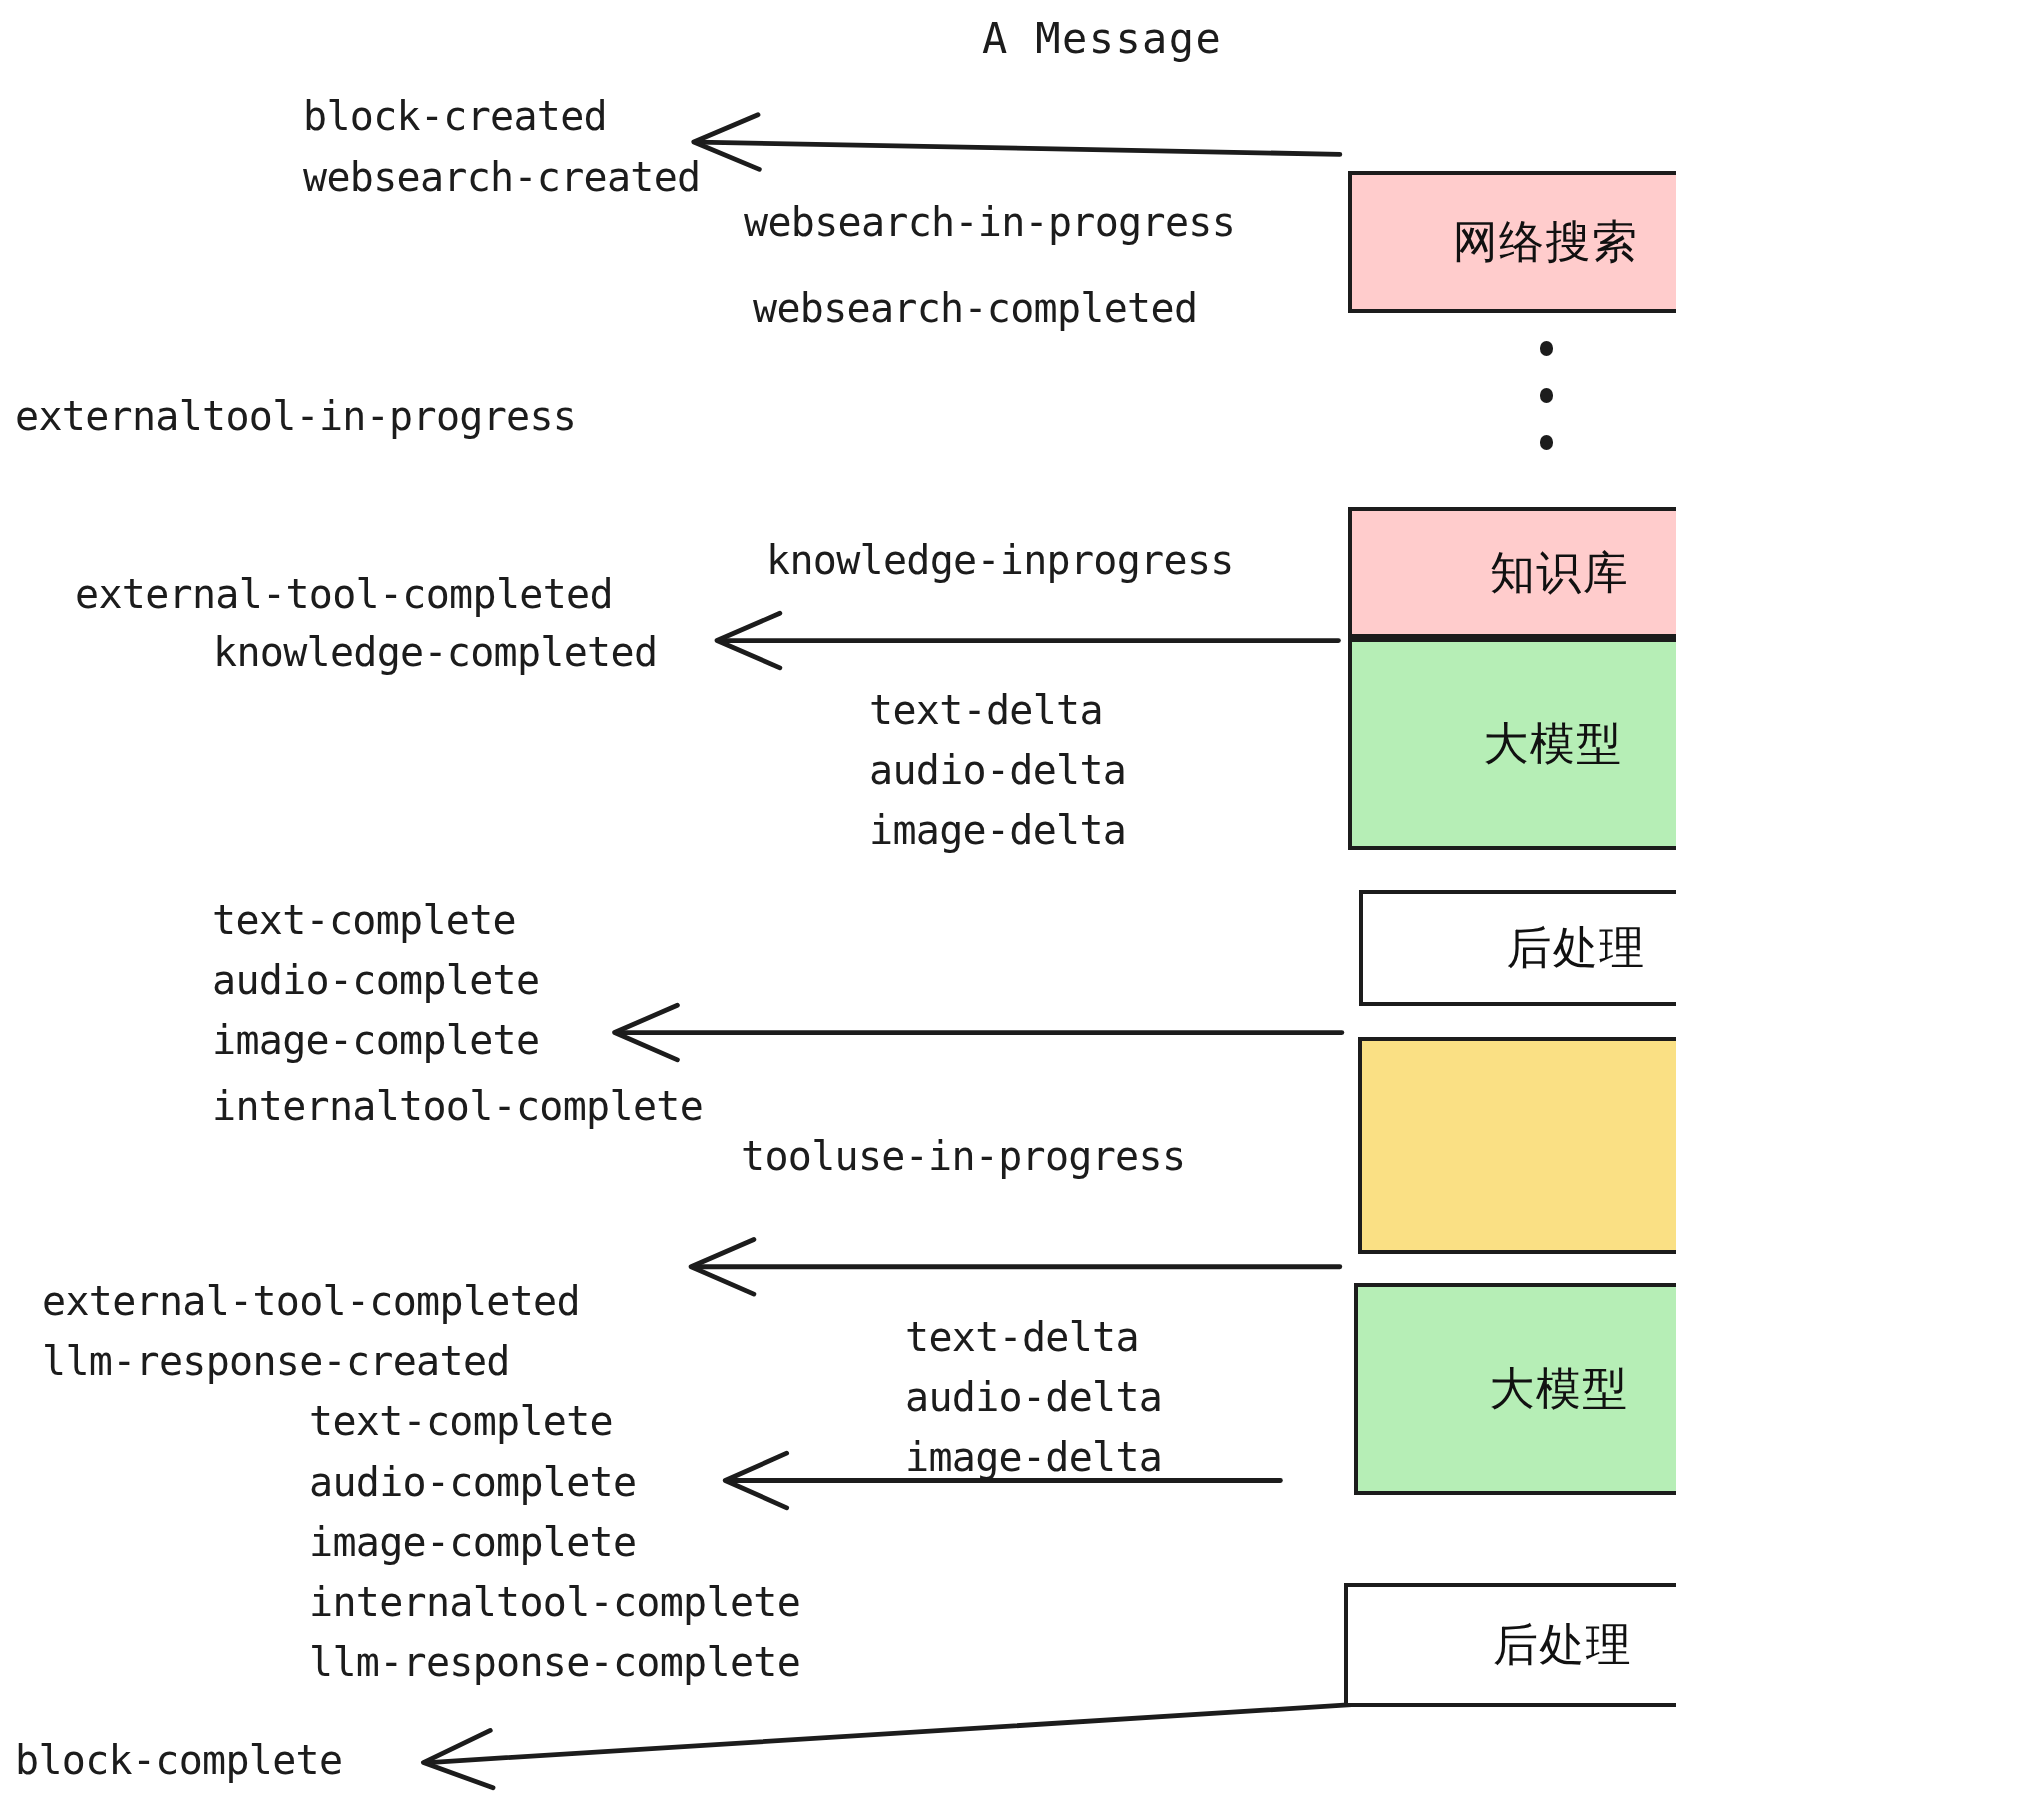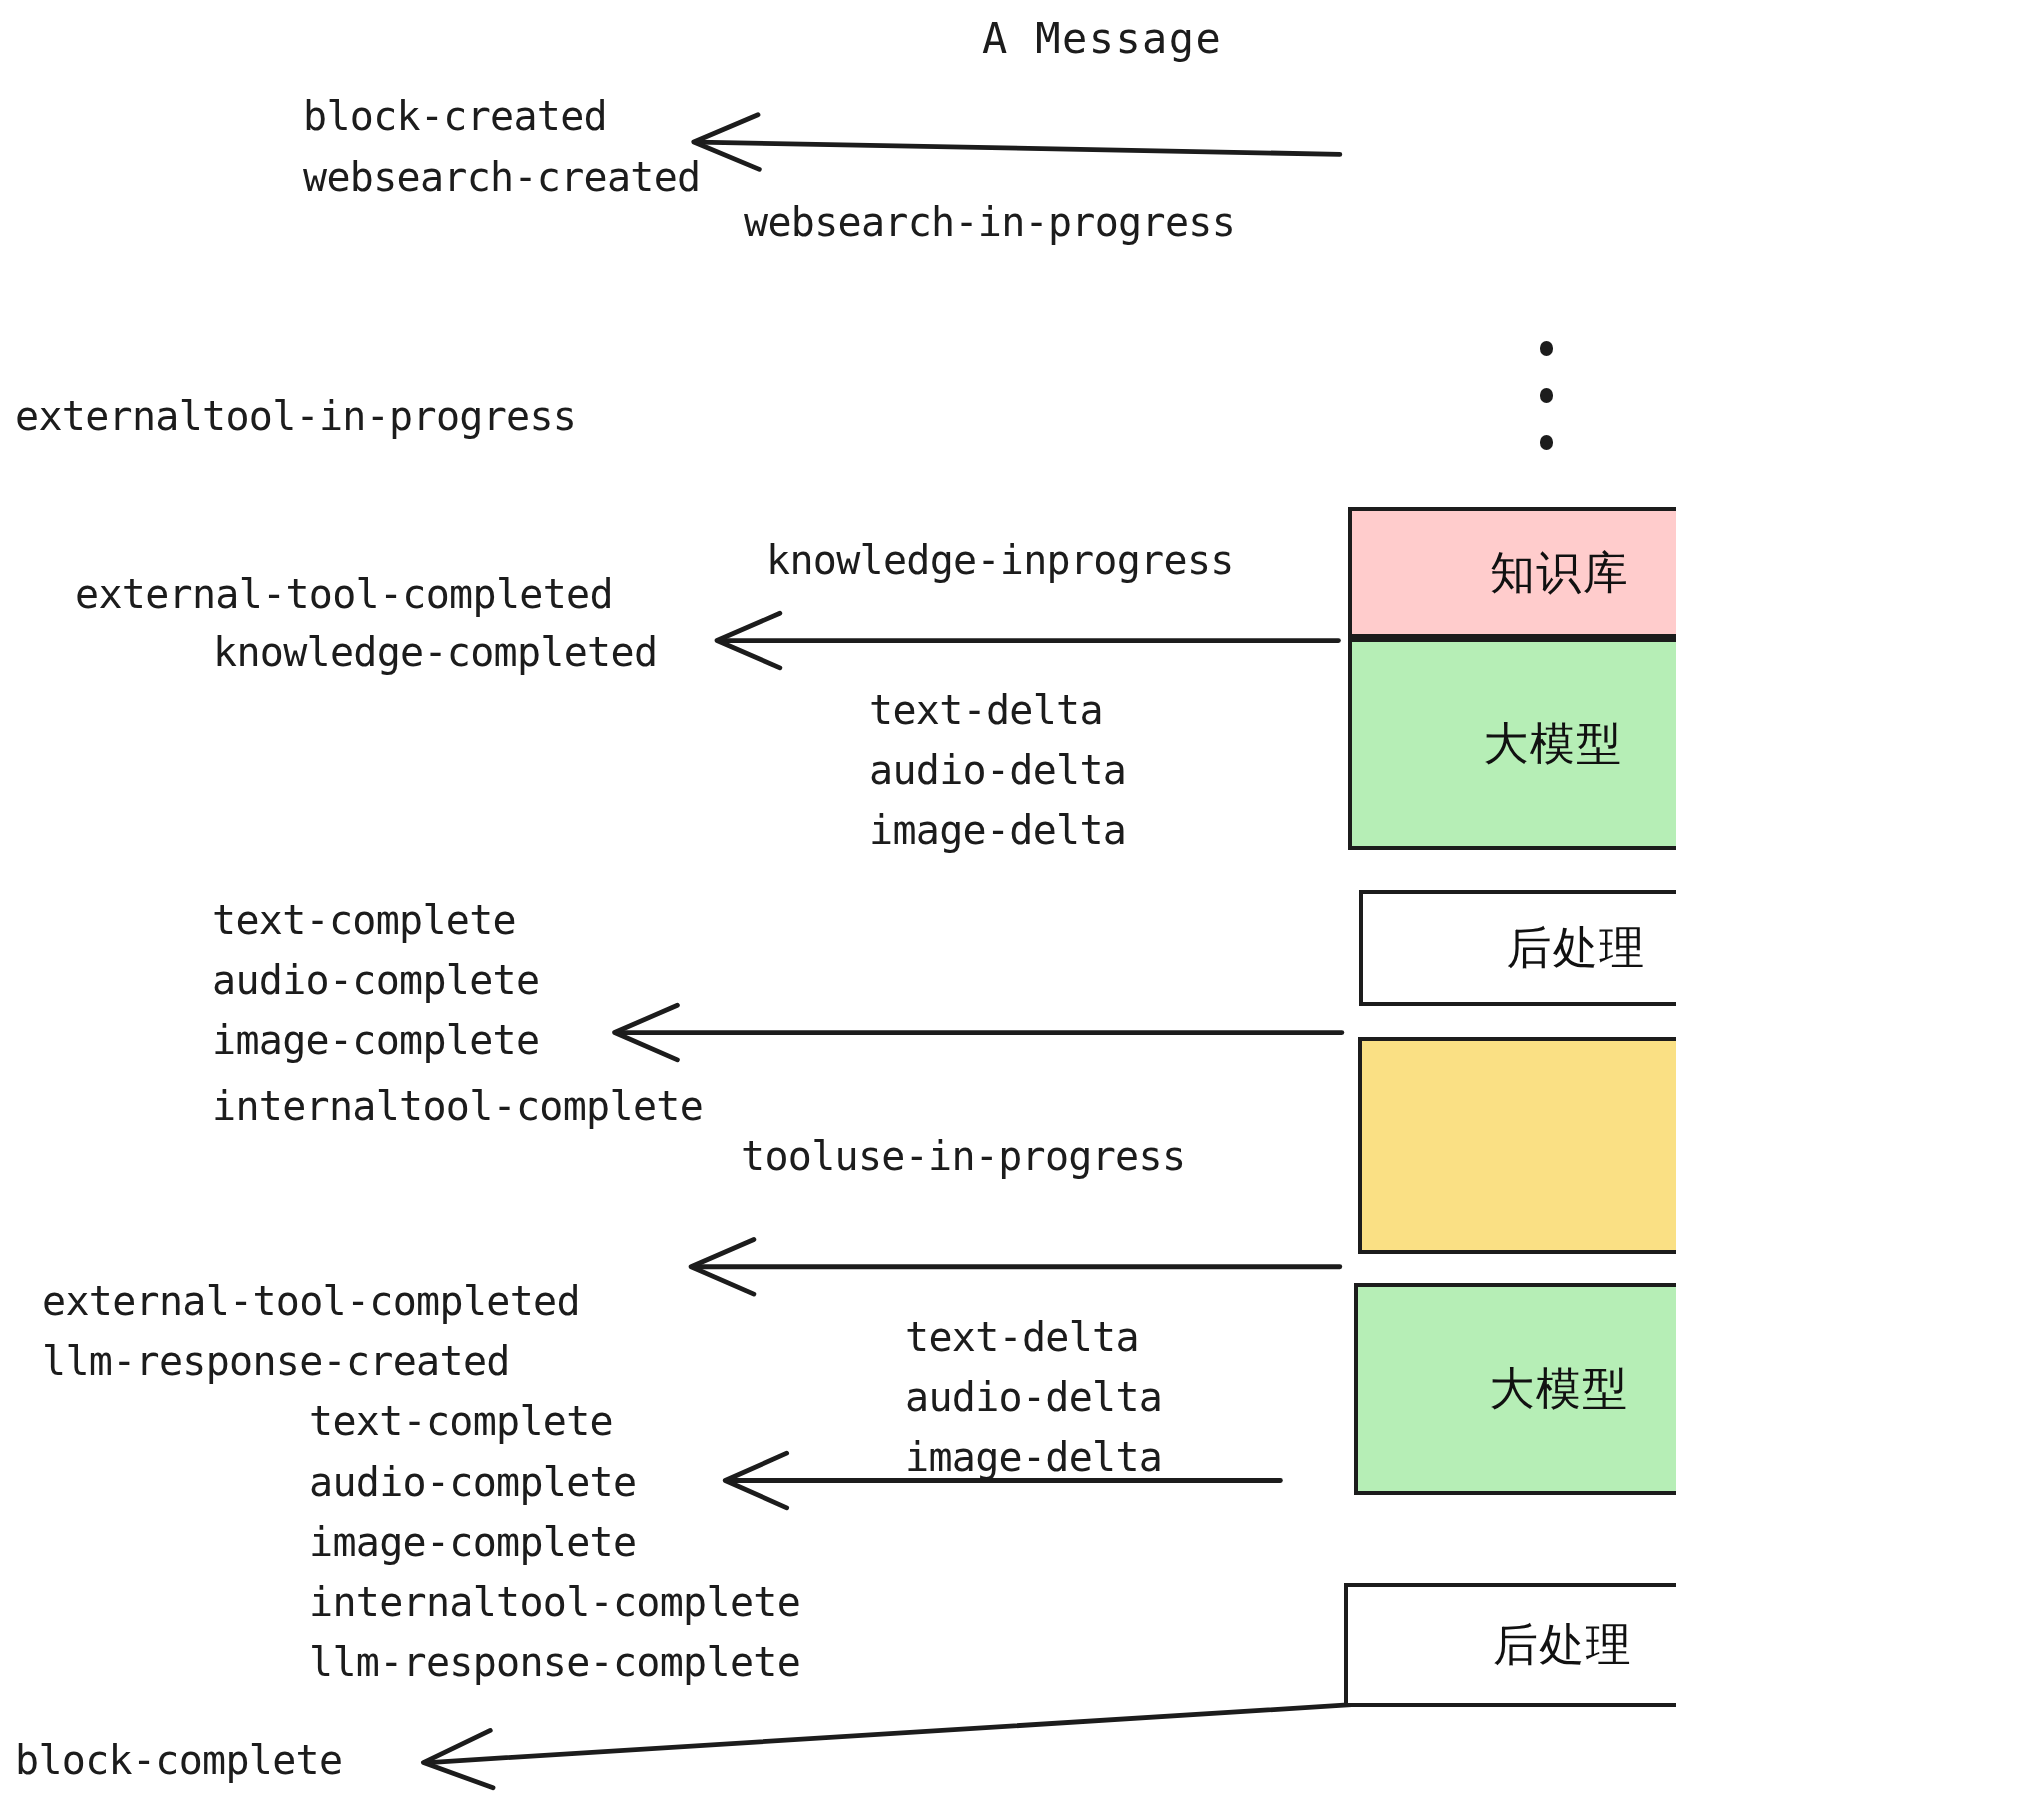--- a/index.html
+++ b/index.html
@@ -126,20 +126,23 @@
         <polyline points="2618,1590 2643,1540 2670,1590" fill="none"></polyline>
         <line x1="2670" y1="1690" x2="2672" y2="1810"></line>
         <polyline points="2645,1765 2673,1818 2700,1763" fill="none"></polyline>
       </g>
 
     </g>
   </svg>
 
   <div class="title" style="left:982px; top:13.7px;">A Message</div>
 
+  <div class="node" style="left:1348px; top:171px; width:395px; height:142px; background:#ffcccc;">
+    <span>网络搜索</span>
+  </div>
 
   <div class="vdots" style="left:1539px; top:341px; width:15px; height:109px;">
     <i></i>
     <i></i>
     <i></i>
   </div>
 
   <div class="node" style="left:1348px; top:507px; width:395px; height:131px; background:#ffcccc;padding-left:28px;">
     <span>知识库</span>
   </div>
@@ -164,20 +167,21 @@
     <span>后处理</span>
   </div>
 
   <div class="sidelabel" style="left:1811px; top:338px;">外部工具</div>
 
   <div class="sidelabel" style="left:1837px; top:1117px;">外部工具</div>
 
   <div class="evt" style="left:303px; top:96px;">block-created</div>
   <div class="evt" style="left:303px; top:157px;">websearch-created</div>
   <div class="evt" style="left:744px; top:202px;">websearch-in-progress</div>
+  <div class="evt" style="left:753px; top:288px;">websearch-completed</div>
 
   <div class="evt" style="left:15px; top:396px;">externaltool-in-progress</div>
 
   <div class="evt" style="left:766px; top:540px;">knowledge-inprogress</div>
   <div class="evt" style="left:75px; top:574px;">external-tool-completed</div>
   <div class="evt" style="left:190px; top:632px;margin-left:23px;">knowledge-completed</div>
 
   <div class="evt" style="left:869px; top:690px;">text-delta</div>
   <div class="evt" style="left:869px; top:750px;">audio-delta</div>
   <div class="evt" style="left:869px; top:810px;">image-delta</div>

